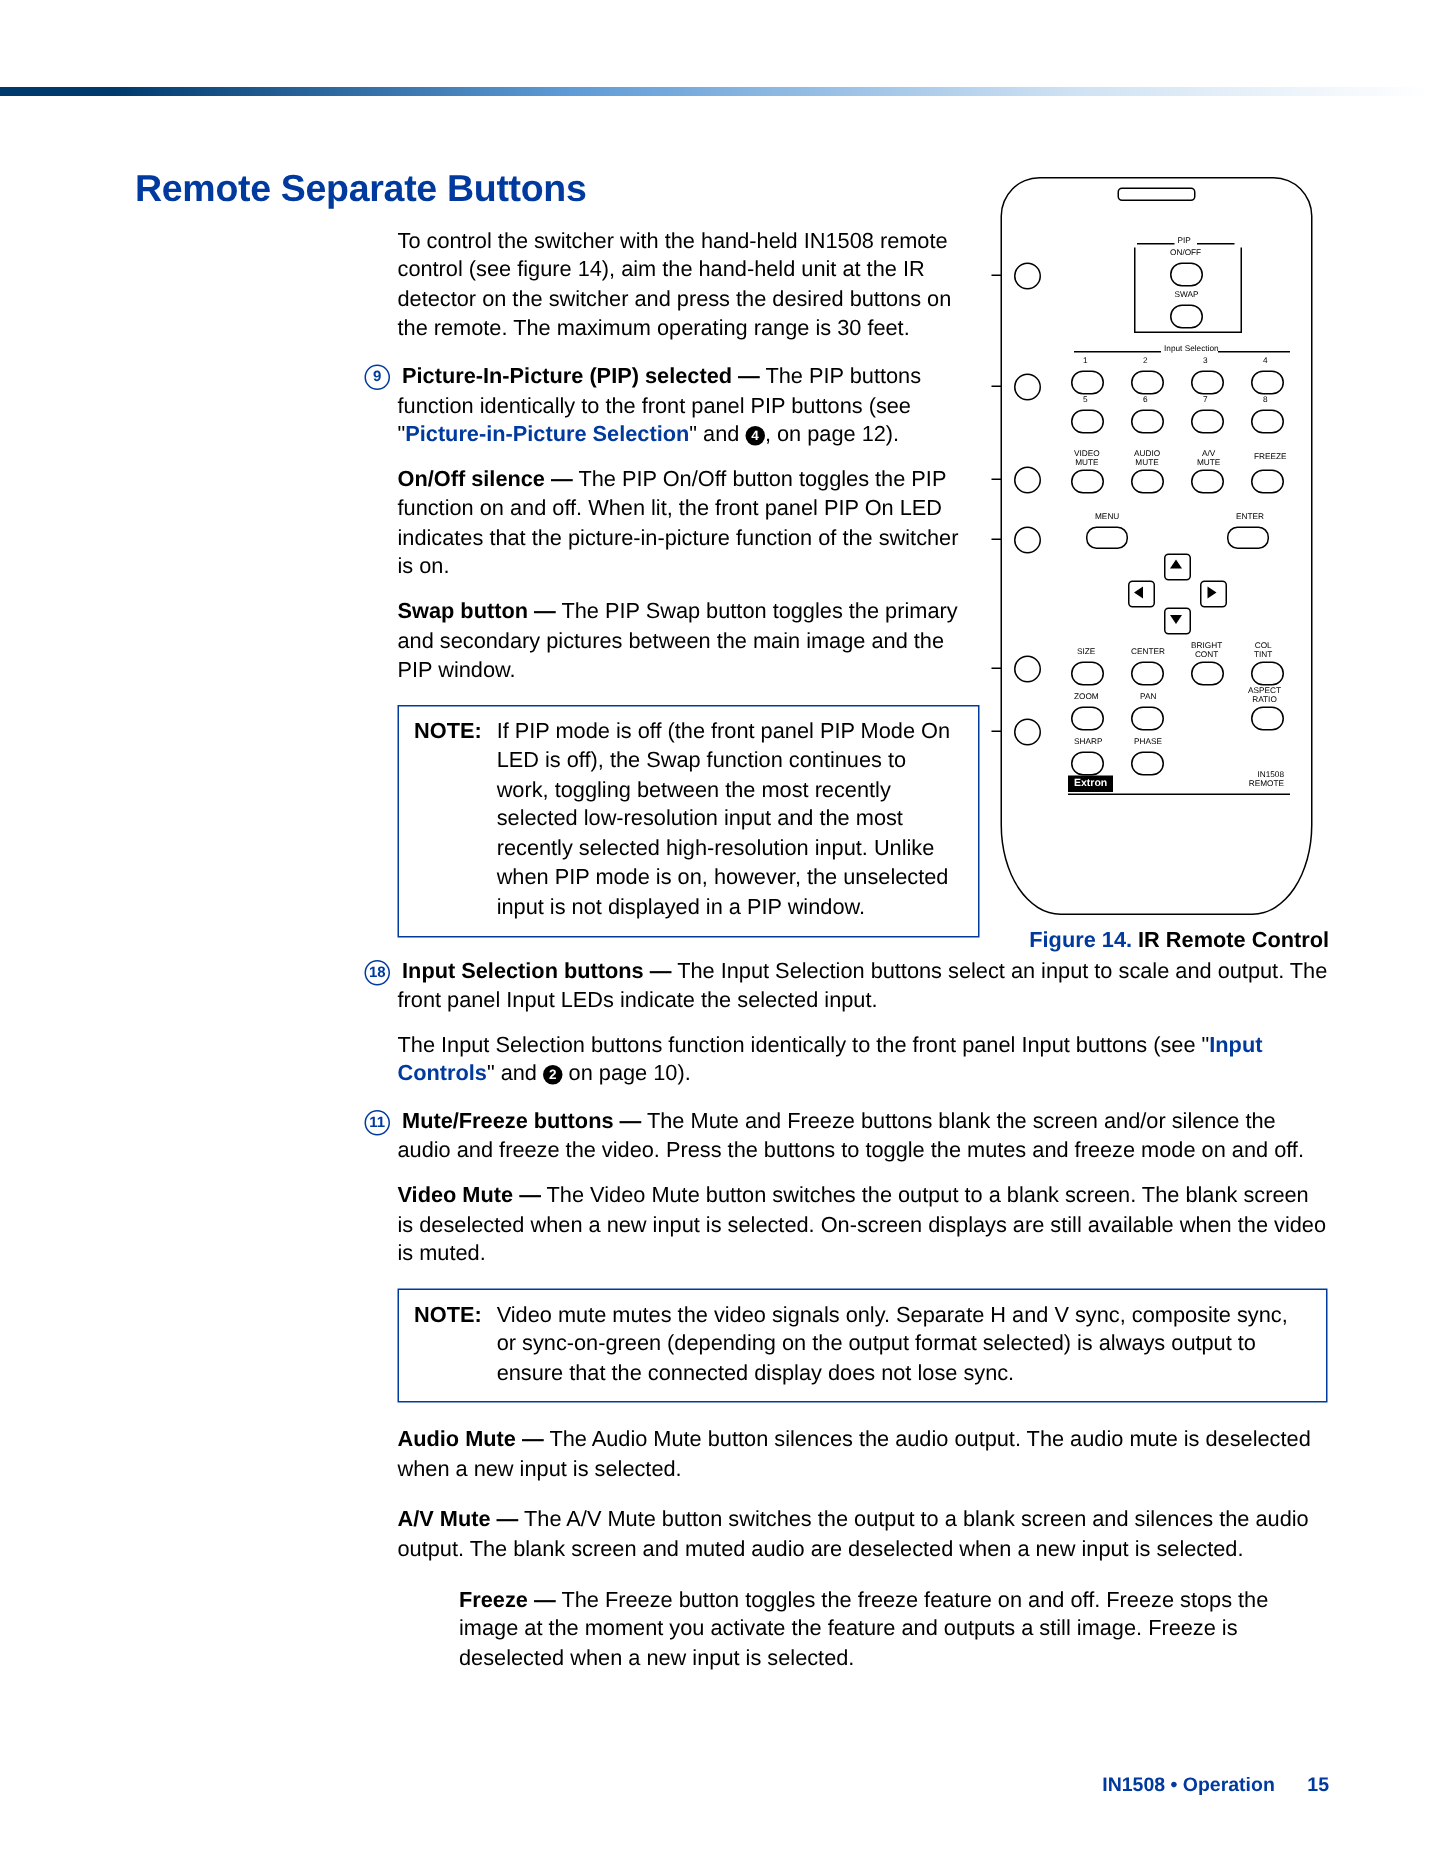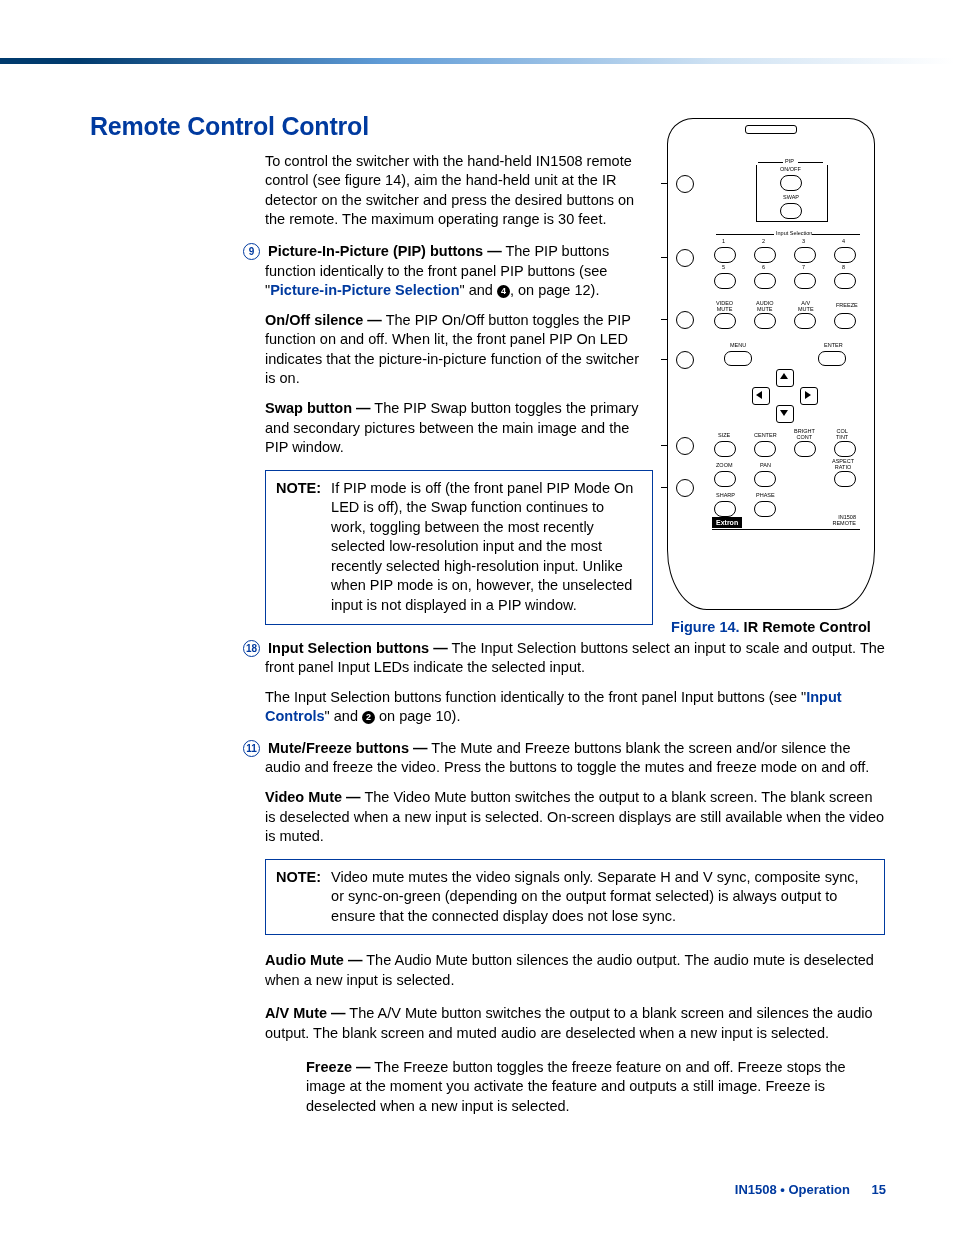--- a/index.html
+++ b/index.html
@@ -72,21 +72,21 @@
   b, strong { font-weight: 700; }
   .link { color: #003a9f; font-weight: 700; }
   .note-box {
     border: 1px solid #003a9f;
     padding: 8px 10px 8px 10px;
     margin: 12px 0 14px 0;
     display: flex;
     gap: 10px;
   }
   .note-box .note-label { font-weight: 700; white-space: nowrap; }
-  .fig-caption { text-align:center; margin-top: 8px; }
+  .fig-caption { text-align:right; margin-top: 8px; }
   .fig-label { color:#003a9f; font-weight:700; }
   .footer {
     position:absolute;
     bottom: 36px;
     right: 68px;
     font-size: 13px;
   }
   .footer .sec { color:#003a9f; font-weight:700; }
   .footer .pg { color:#003a9f; font-weight:700; margin-left: 18px; }
 
@@ -129,29 +129,29 @@
     position:absolute; background:#000; height:1px;
   }
   .rtri { position:absolute; width:0; height:0; }
 </style>
 </head>
 <body>
 
 <div class="page">
   <div class="top-gradient"></div>
 
-  <h1 class="section-title">Remote Control Control</h1>
+  <h1 class="section-title">Remote Separate Buttons</h1>
 
   <div class="body-col narrow-col">
     <p>To control the switcher with the hand-held IN1508 remote control (see figure 14), aim the hand-held unit at the IR detector on the switcher and press the desired buttons on the remote. The maximum operating range is 30 feet.</p>
 
     <div class="item">
       <p>
         <span class="callout-num">9</span>
-        <b>Picture-In-Picture (PIP) buttons —</b>
+        <b>Picture-In-Picture (PIP) selected —</b>
         <span>The PIP buttons function identically to the front panel PIP buttons (see "</span><span class="link">Picture-in-Picture Selection</span><span>" and </span><span class="callout-solid">4</span><span>, on page 12).</span>
       </p>
 
       <p style="margin-left:0;">
         <b>On/Off silence —</b>
         <span>The PIP On/Off button toggles the PIP function on and off. When lit, the front panel PIP On LED indicates that the picture-in-picture function of the switcher is on.</span>
       </p>
 
       <p>
         <b>Swap button —</b>

